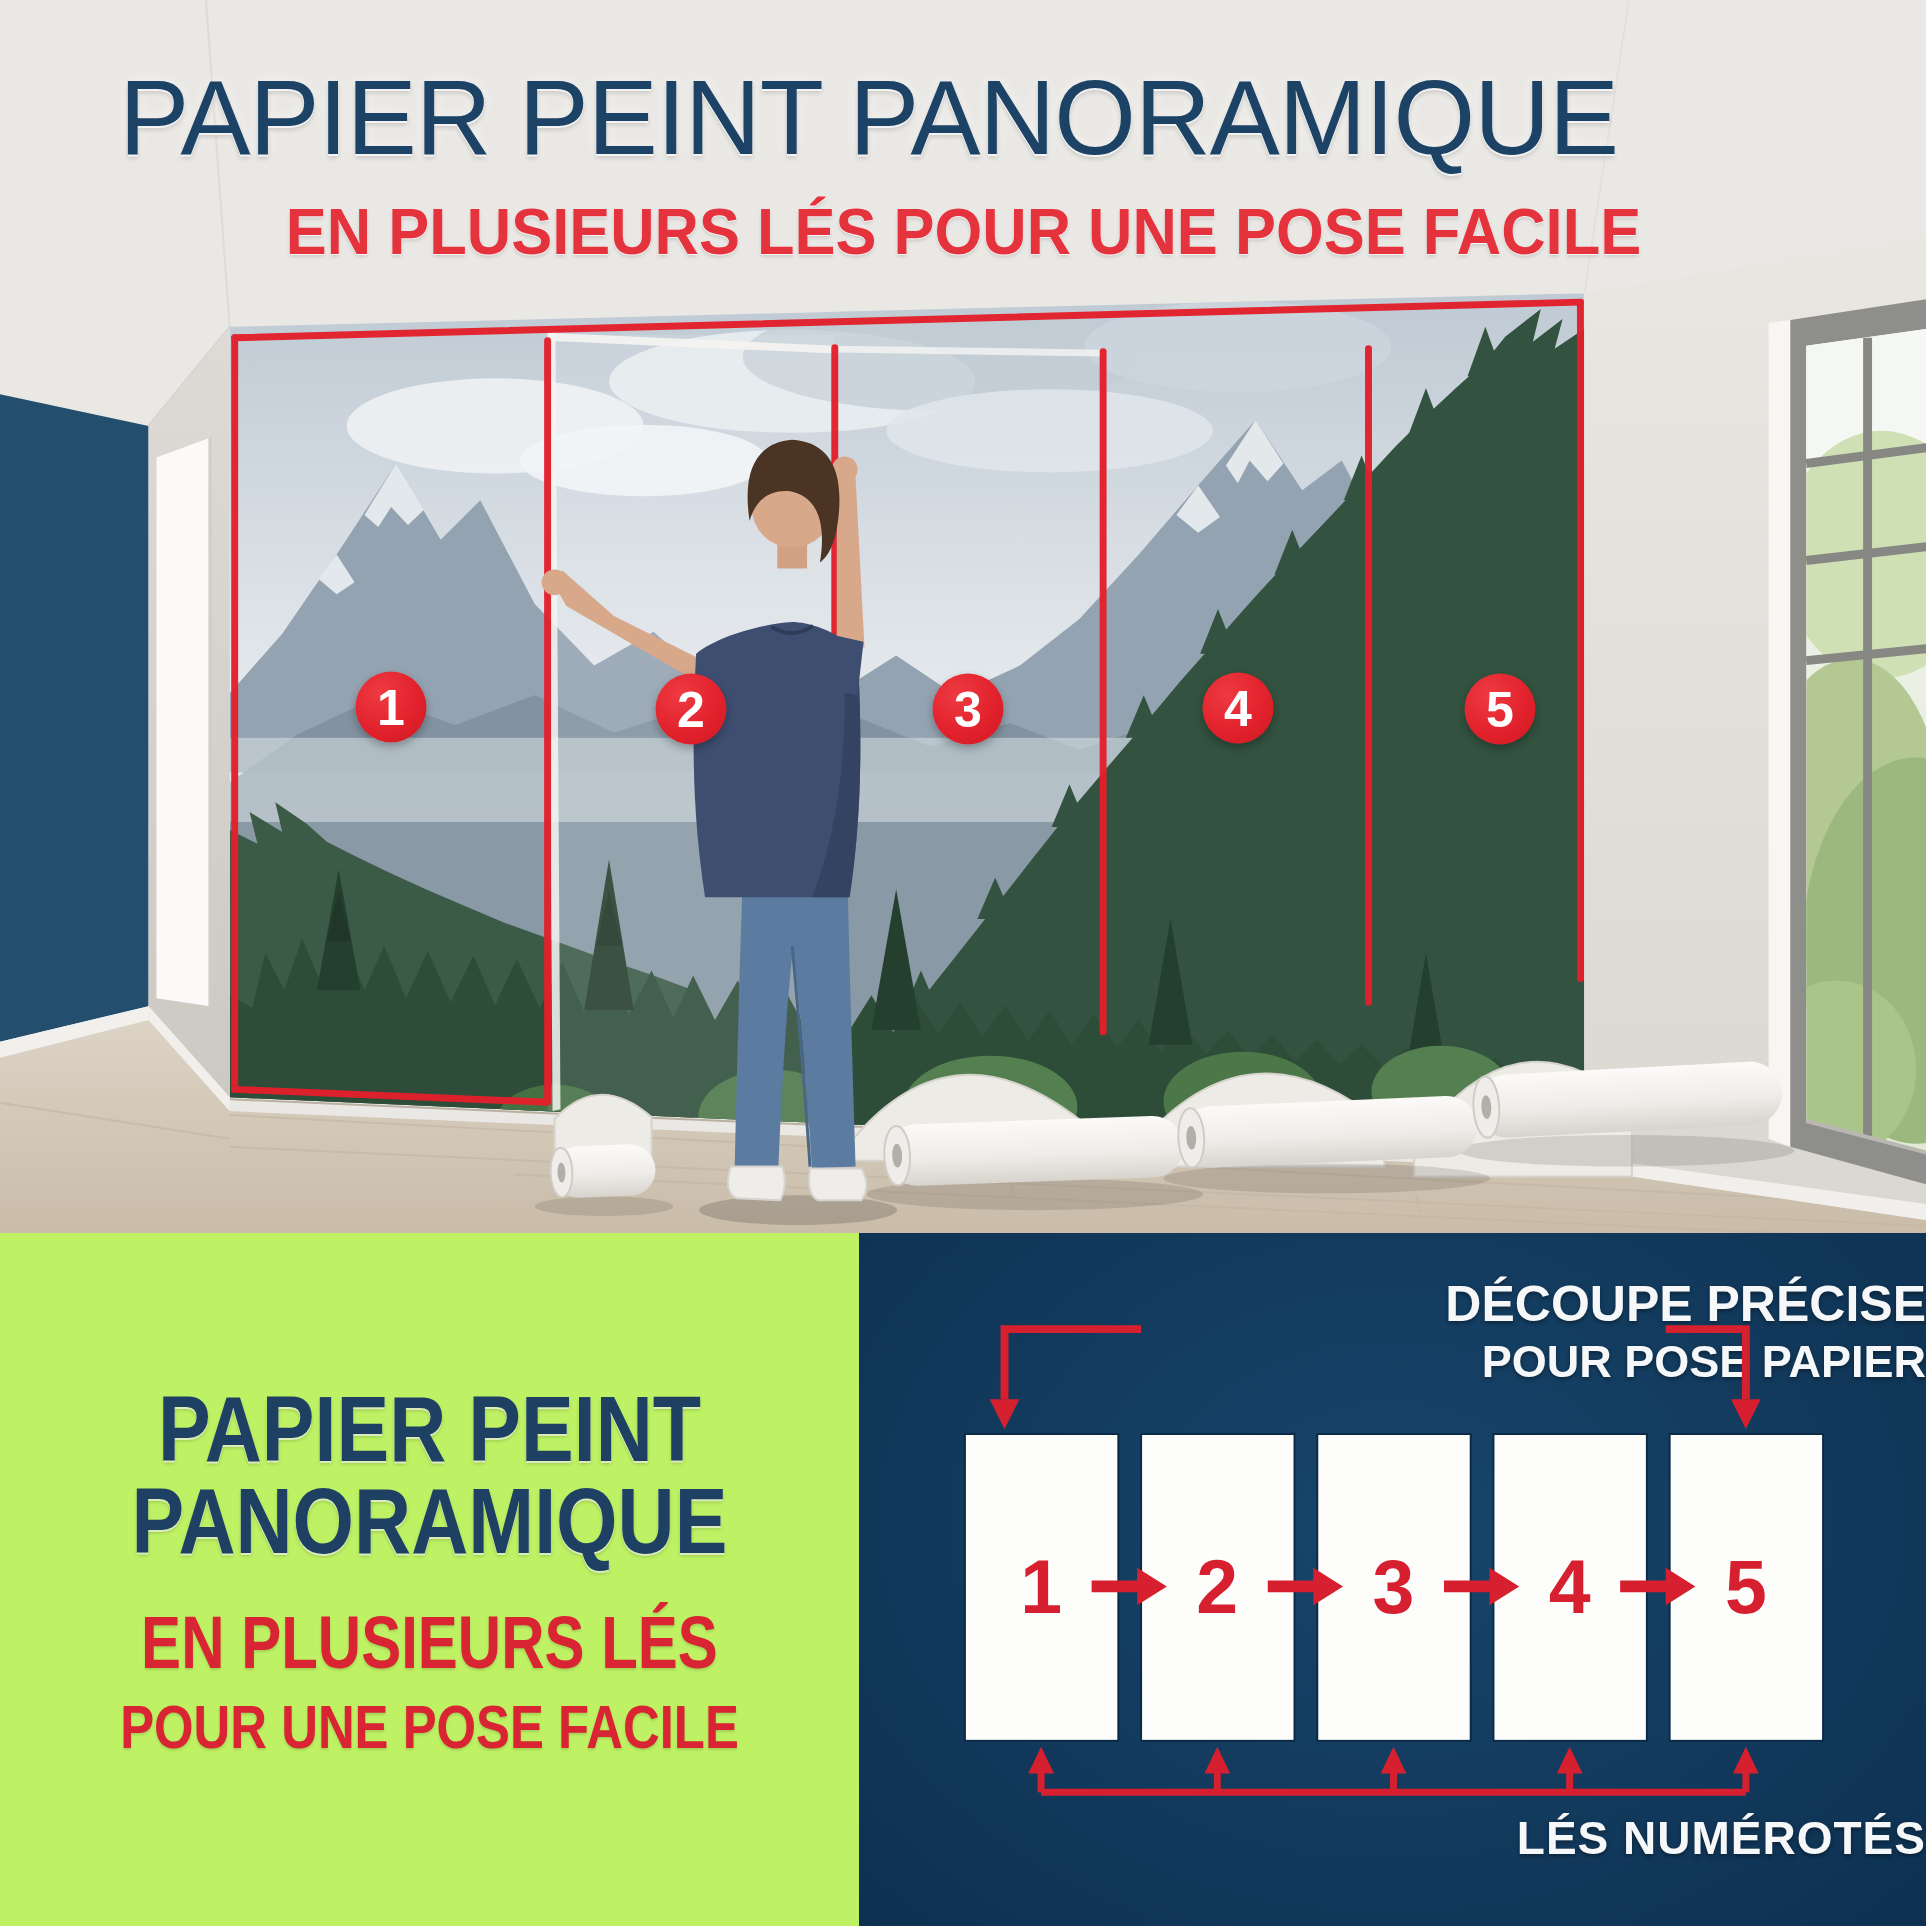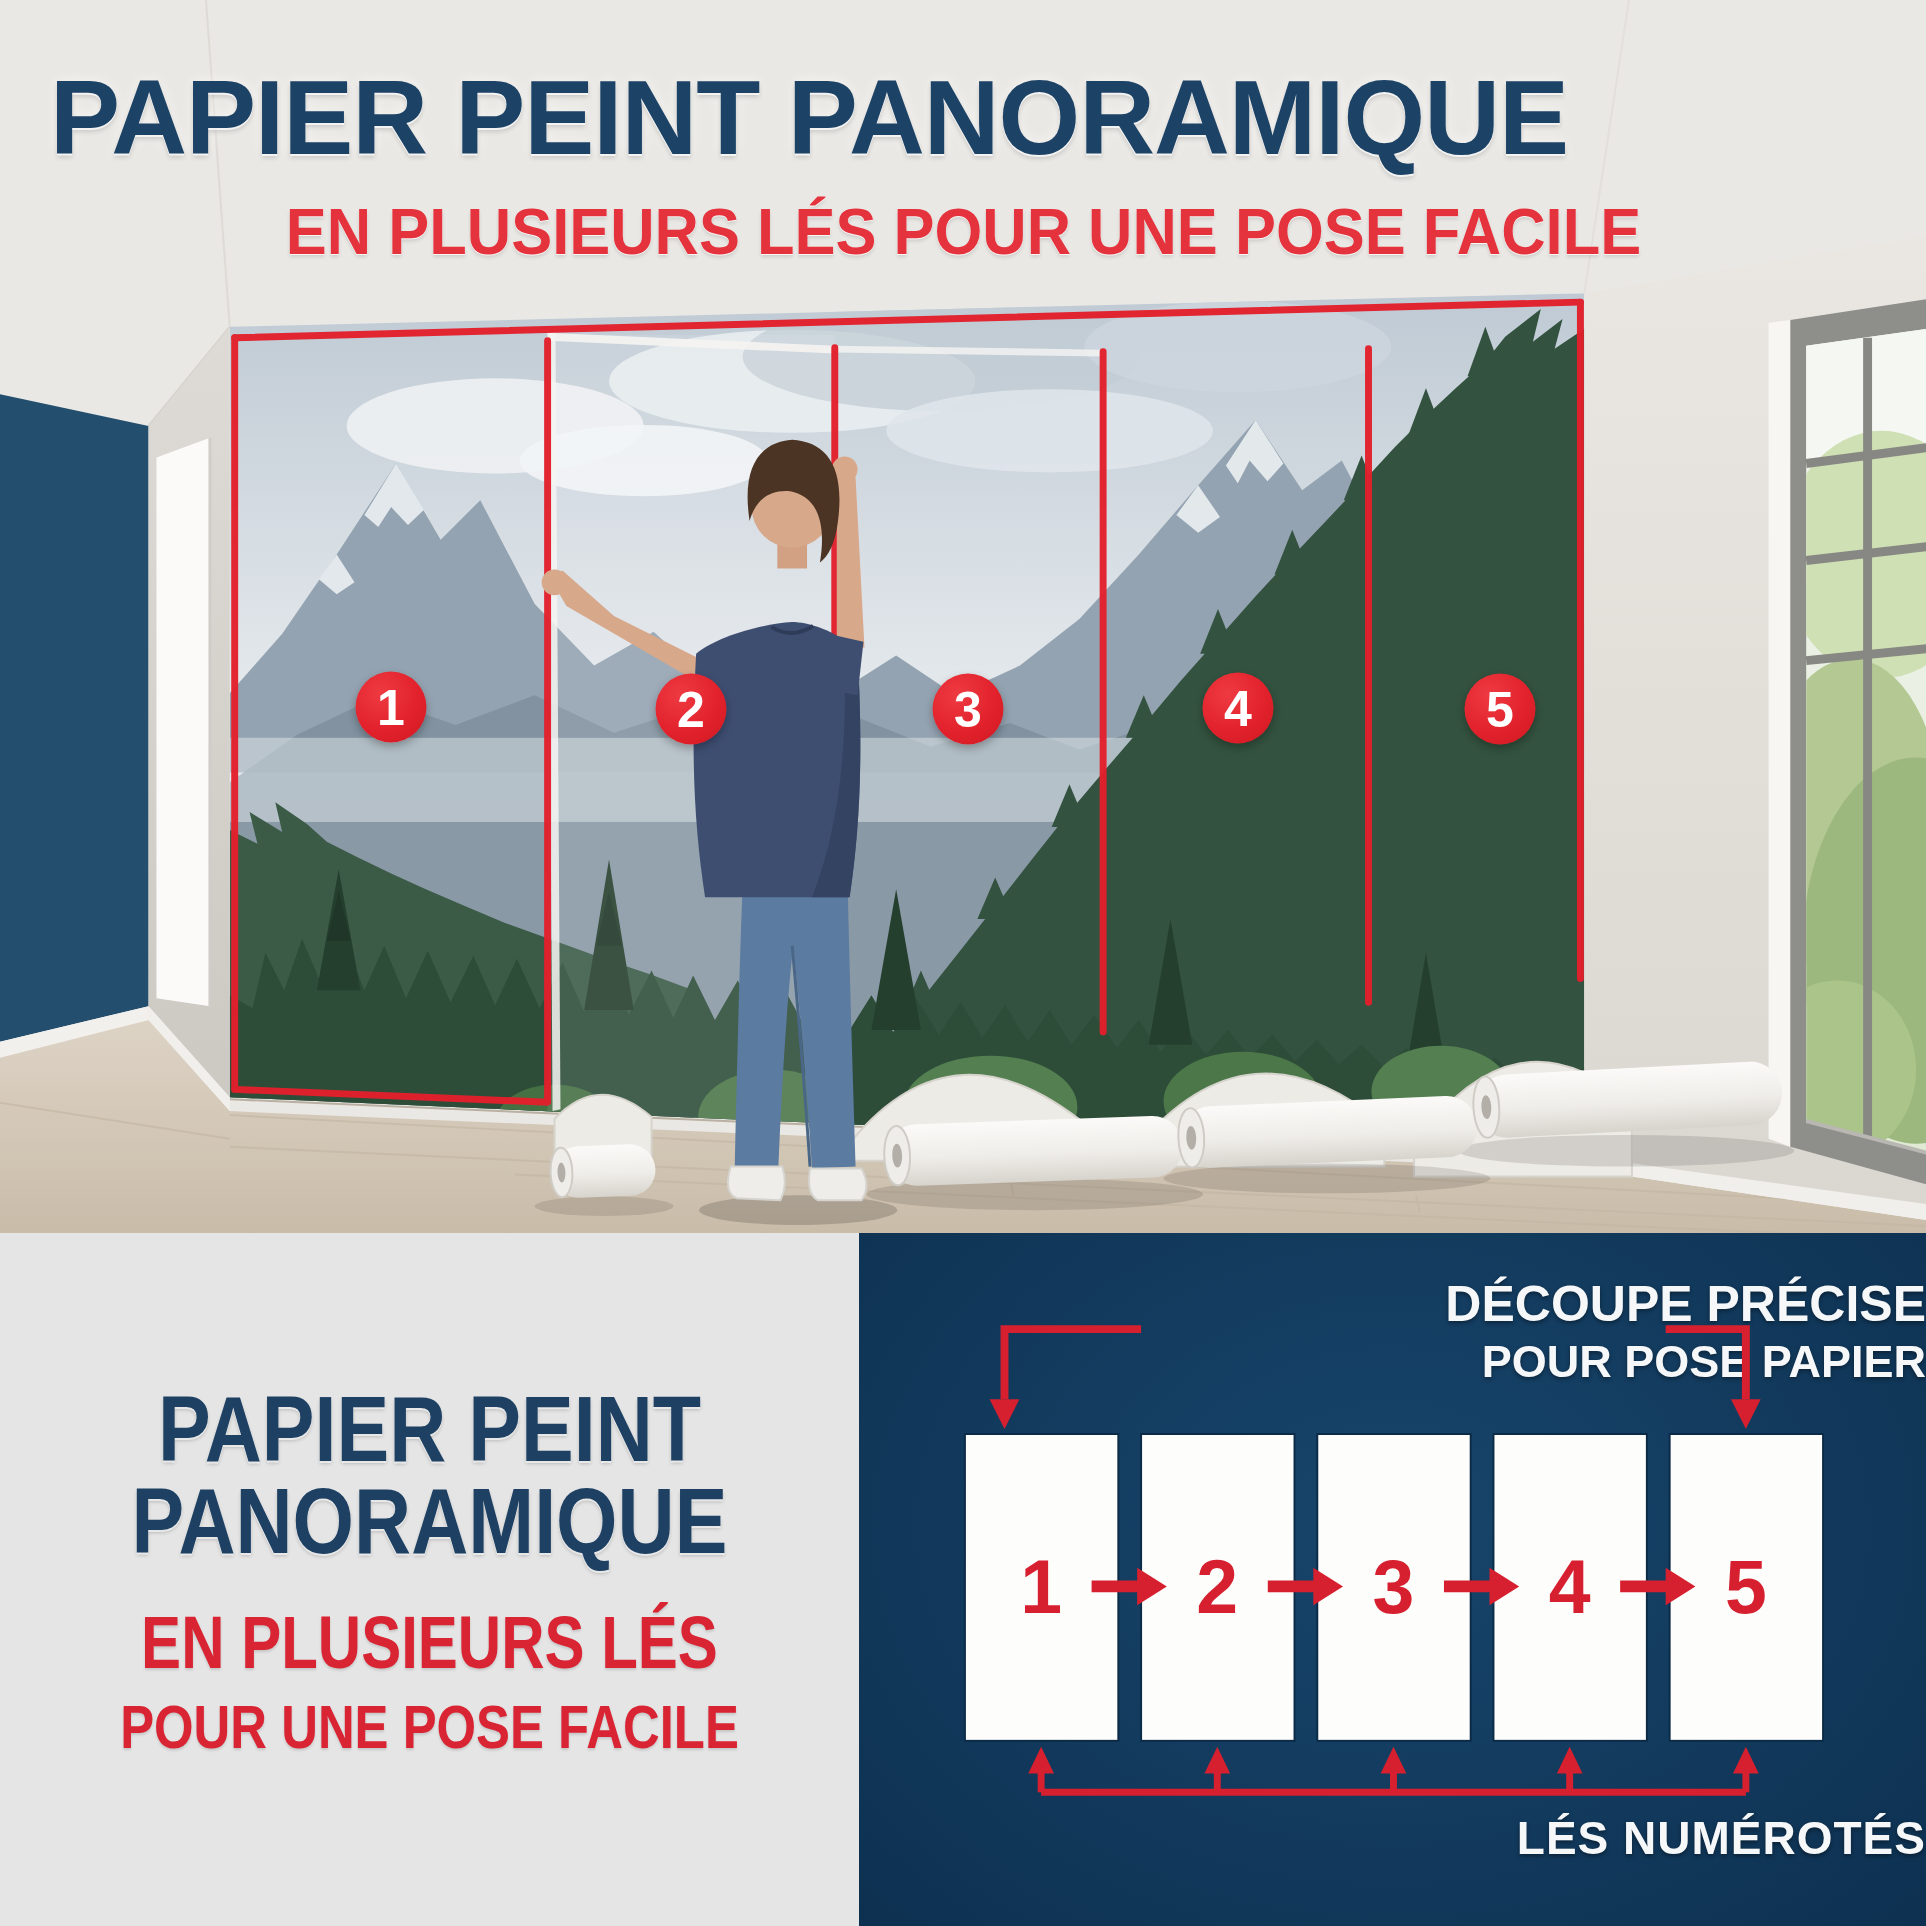--- a/index.html
+++ b/index.html
@@ -3,22 +3,22 @@
 <meta charset="utf-8">
 <style>
   html,body{margin:0;padding:0;background:#ffffff;}
   .stage{
     position:relative;width:1927px;height:1927px;overflow:hidden;
     font-family:"Liberation Sans",sans-serif;background:#ffffff;
   }
   .abs{position:absolute;}
   
   .hero-title{
-    left:0;top:65px;width:1618px;text-align:center;
-    font-size:105px;font-weight:bold;letter-spacing:-1px;line-height:1;
+    left:0;top:65px;width:1618px;text-align:right;
+    font-size:105px;font-weight:normal;letter-spacing:-1px;line-height:1;
     color:#1c4266;
     text-shadow:0 2px 0 rgba(255,255,255,.75),0 4px 5px rgba(0,0,0,.16),0 0 14px rgba(255,255,255,.6);
     white-space:nowrap;
   }
   .hero-subtitle{
     left:0;top:200px;width:1927px;text-align:center;
     font-size:64px;font-weight:bold;letter-spacing:0;line-height:1;
     color:#e5333e;transform:scaleX(.96);transform-origin:50% 50%;
     text-shadow:0 1px 0 rgba(255,255,255,.8),0 3px 4px rgba(0,0,0,.12);
     white-space:nowrap;
@@ -26,21 +26,21 @@
   
   .badge{
     width:71px;height:71px;border-radius:50%;
     background:radial-gradient(circle at 35% 30%, #ee3a42 0%, #e2222c 55%, #cf1822 100%);
     color:#ffffff;font-size:50px;font-weight:bold;
     display:flex;align-items:center;justify-content:center;
     transform:translate(-50%,-50%);
     box-shadow:0 4px 9px rgba(0,0,0,.28);
   }
   
-  .card{left:0;top:1233px;width:859px;height:694px;background:#e5e5e5;}
+  .card{left:0;top:1233px;width:859px;height:694px;background:#bef264;}
   .card-line{position:absolute;left:0;width:859px;text-align:center;line-height:1;font-weight:bold;white-space:nowrap;}
   .card-t1{top:150px;font-size:93px;color:#1d4063;transform:scaleX(.85);transform-origin:50% 50%;
            text-shadow:0 2px 0 rgba(255,255,255,.6),0 3px 4px rgba(0,0,0,.18);}
   .card-t2{top:242px;font-size:93px;color:#1d4063;transform:scaleX(.85);transform-origin:50% 50%;
            text-shadow:0 2px 0 rgba(255,255,255,.6),0 3px 4px rgba(0,0,0,.18);}
   .card-r1{top:372px;font-size:75px;color:#d92433;transform:scaleX(.80);transform-origin:50% 50%;
            text-shadow:0 2px 3px rgba(0,0,0,.14);}
   .card-r2{top:463px;font-size:62px;color:#d92433;transform:scaleX(.82);transform-origin:50% 50%;
            text-shadow:0 2px 3px rgba(0,0,0,.14);}
   

